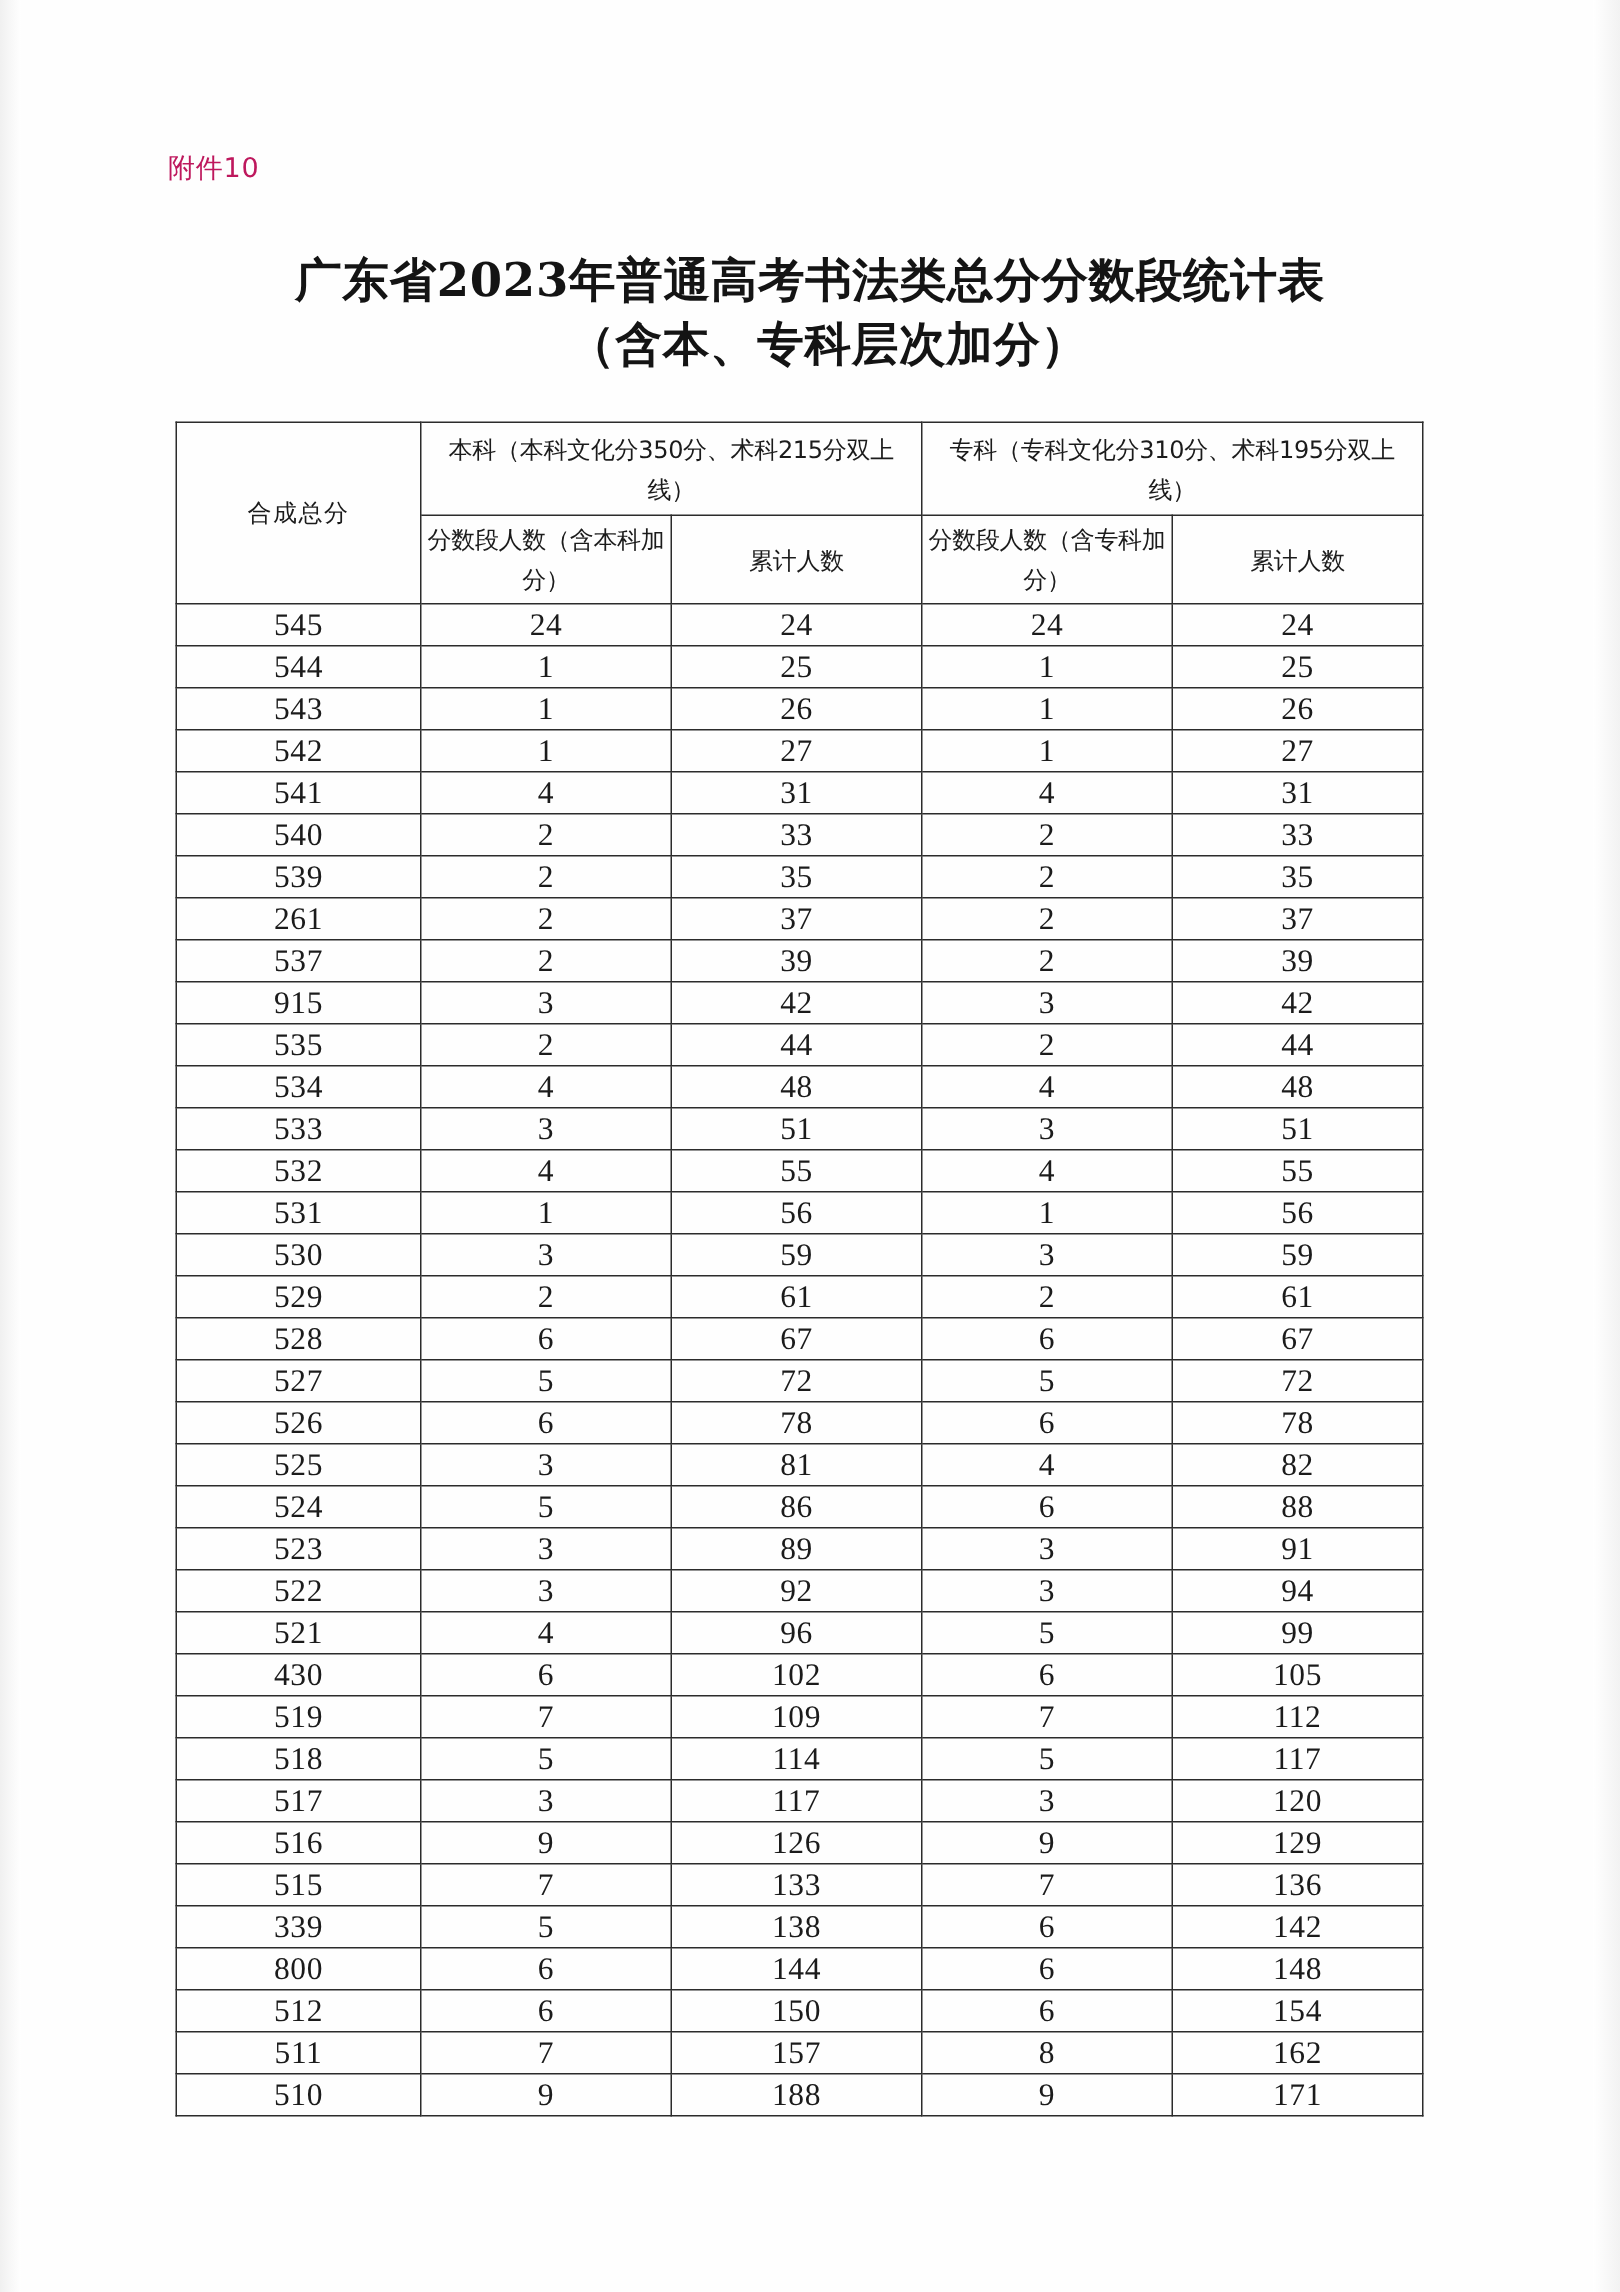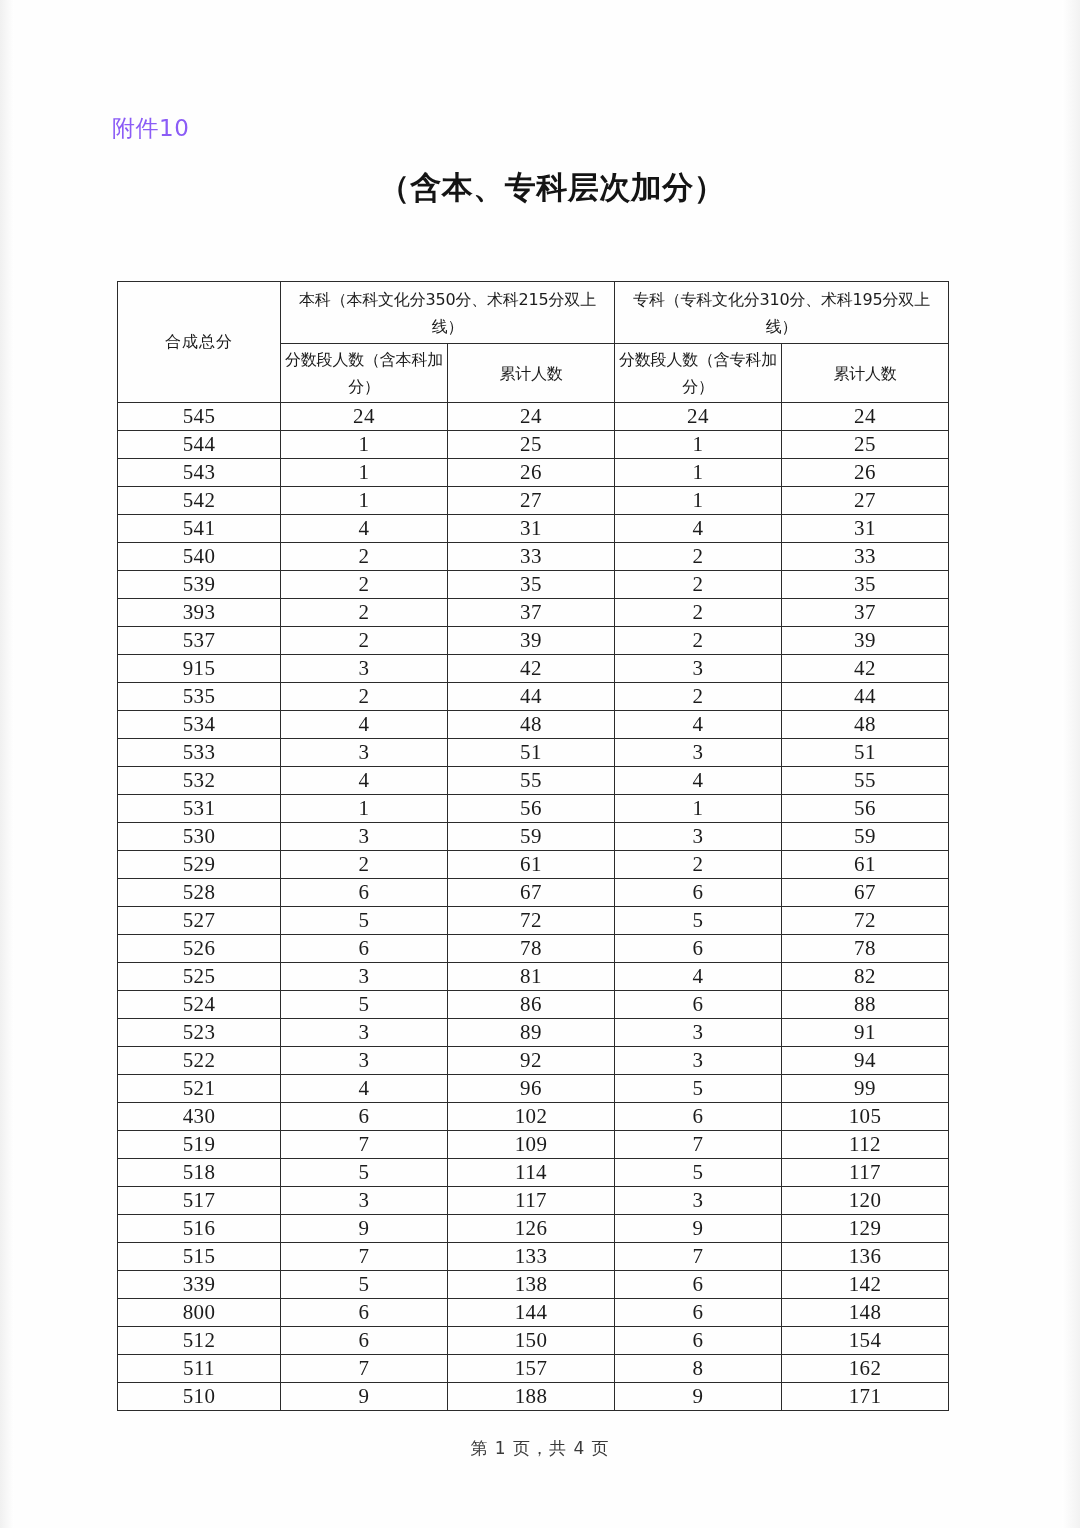--- a/index.html
+++ b/index.html
@@ -32,25 +32,25 @@
     position: absolute;
     right: 0; top: 0; bottom: 0;
     width: 18px;
     background: linear-gradient(to left, #f2f2f2, #ffffff);
     pointer-events: none;
   }
 
   .attachment-label {
     position: absolute;
     left: 112px;
-    top: 113px;
+    top: 100px;
     font-family: "DejaVu Sans", "Liberation Sans", sans-serif;
-    font-size: 23px;
+    font-size: 18px;
     letter-spacing: 0.5px;
-    color: #8b5cf6;
+    color: #be185d;
     white-space: nowrap;
   }
 
   .doc-title {
     position: absolute;
     left: 0;
     right: 0;
     top: 166px;
     text-align: center;
     font-family: "DejaVu Serif", "Liberation Serif", serif;
@@ -126,20 +126,21 @@
 <body>
 
 <div class="page">
 
   <div class="scan-edge-left"></div>
   <div class="scan-edge-right"></div>
 
   <div class="attachment-label">附件10</div>
 
   <div class="doc-title">
+    <span class="line1">广东省2023年普通高考书法类总分分数段统计表</span>
     <span class="line2">（含本、专科层次加分）</span>
   </div>
 
   <table class="score-table">
     <colgroup>
       <col style="width:163px">
       <col style="width:167px">
       <col style="width:167px">
       <col style="width:167px">
       <col style="width:167px">
@@ -201,21 +202,21 @@
           <td class="data">33</td>
         </tr>
         <tr>
           <td class="data">539</td>
           <td class="data">2</td>
           <td class="data">35</td>
           <td class="data">2</td>
           <td class="data">35</td>
         </tr>
         <tr>
-          <td class="data">393</td>
+          <td class="data">261</td>
           <td class="data">2</td>
           <td class="data">37</td>
           <td class="data">2</td>
           <td class="data">37</td>
         </tr>
         <tr>
           <td class="data">537</td>
           <td class="data">2</td>
           <td class="data">39</td>
           <td class="data">2</td>
@@ -406,15 +407,14 @@
         <tr>
           <td class="data">510</td>
           <td class="data">9</td>
           <td class="data">188</td>
           <td class="data">9</td>
           <td class="data">171</td>
         </tr>
       </tbody>
   </table>
 
-  <div class="page-footer">第 1 页，共 4 页</div>
 
 </div>
 
 </body></html>

